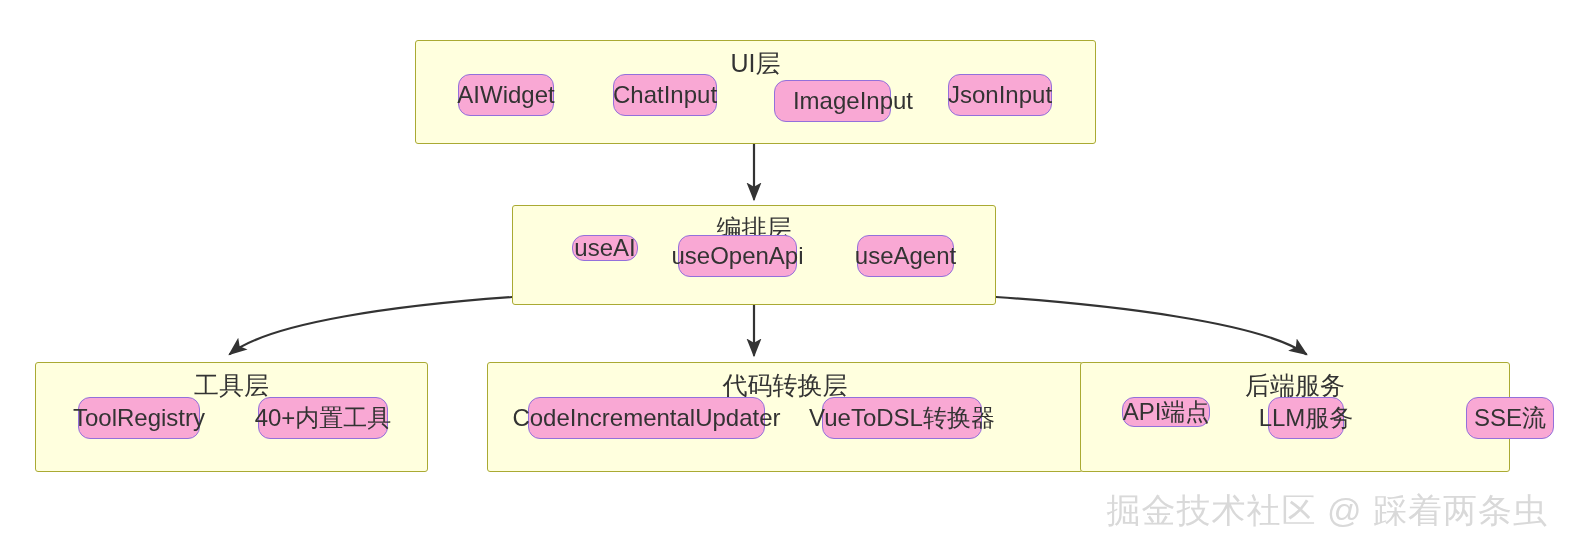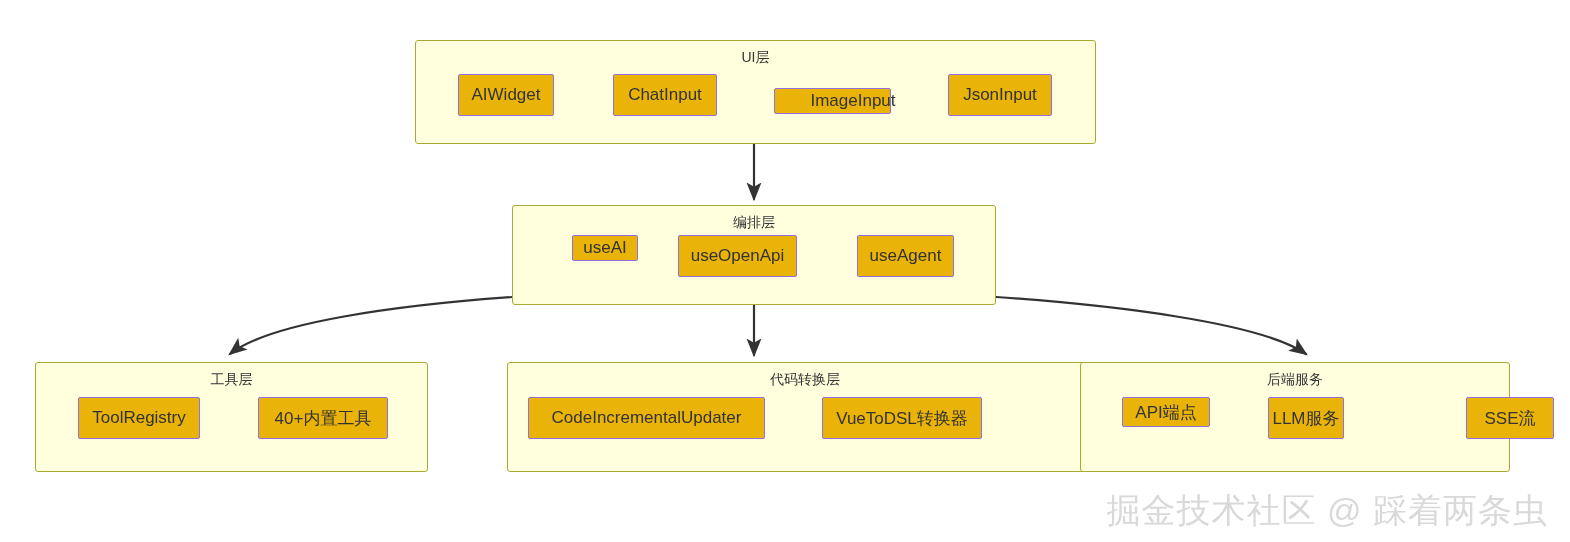--- a/index.html
+++ b/index.html
@@ -36,36 +36,36 @@
     border: 1.3px solid #aaaa33;
     border-radius: 3px;
     z-index: 2;
   }
   .cluster-title {
     position: absolute;
     left: 0;
     right: 0;
     top: 9px;
     text-align: center;
-    font-size: 14px;
+    font-size: 25px;
     color: #333333;
     line-height: 1.1;
     white-space: nowrap;
   }
   .node {
     position: absolute;
     box-sizing: border-box;
-    background: #eab308;
+    background: #f9a8d4;
     border: 1.3px solid #9370db;
-    border-radius: 2px;
+    border-radius: 12px;
     display: flex;
     align-items: center;
     justify-content: center;
     color: #333333;
-    font-size: 17px;
+    font-size: 24px;
     white-space: nowrap;
     z-index: 3;
   }
   .watermark {
     position: absolute;
     right: 22px;
     bottom: 8px;
     font-size: 34px;
     color: #d9d9d9;
     letter-spacing: 1px;
@@ -98,32 +98,32 @@
   </div>
 
   <div class="cluster" style="left: 512px; top: 205px; width: 484px; height: 100px;">
     <div class="cluster-title">编排层</div>
   </div>
 
   <div class="cluster" style="left: 35px; top: 362px; width: 393px; height: 110px;">
     <div class="cluster-title">工具层</div>
   </div>
 
-  <div class="cluster" style="left: 487px; top: 362px; width: 596px; height: 110px; margin-left: 20px;">
+  <div class="cluster" style="left: 487px; top: 362px; width: 596px; height: 110px;">
     <div class="cluster-title">代码转换层</div>
   </div>
 
   <div class="cluster" style="left: 1080px; top: 362px; width: 430px; height: 110px;">
     <div class="cluster-title">后端服务</div>
   </div>
 
   <div id="node-layer">
       <div class="node" style="left: 458px; top: 74px; width: 96px; height: 42px;">AIWidget</div>
       <div class="node" style="left: 613px; top: 74px; width: 104px; height: 42px;">ChatInput</div>
-      <div class="node" style="left: 774px; top: 88px; width: 117px; height: 26px; padding-left: 41px;">ImageInput</div>
+      <div class="node" style="left: 774px; top: 80px; width: 117px; height: 42px; padding-left: 41px;">ImageInput</div>
       <div class="node" style="left: 948px; top: 74px; width: 104px; height: 42px;">JsonInput</div>
       <div class="node" style="left: 572px; top: 235px; width: 66px; height: 26px;">useAI</div>
       <div class="node" style="left: 678px; top: 235px; width: 119px; height: 42px;">useOpenApi</div>
       <div class="node" style="left: 857px; top: 235px; width: 97px; height: 42px;">useAgent</div>
       <div class="node" style="left: 78px; top: 397px; width: 122px; height: 42px;">ToolRegistry</div>
       <div class="node" style="left: 258px; top: 397px; width: 130px; height: 42px;">40+内置工具</div>
       <div class="node" style="left: 528px; top: 397px; width: 237px; height: 42px;">CodeIncrementalUpdater</div>
       <div class="node" style="left: 822px; top: 397px; width: 160px; height: 42px;">VueToDSL转换器</div>
       <div class="node" style="left: 1122px; top: 397px; width: 88px; height: 30px;">API端点</div>
       <div class="node" style="left: 1268px; top: 397px; width: 76px; height: 42px;">LLM服务</div>

